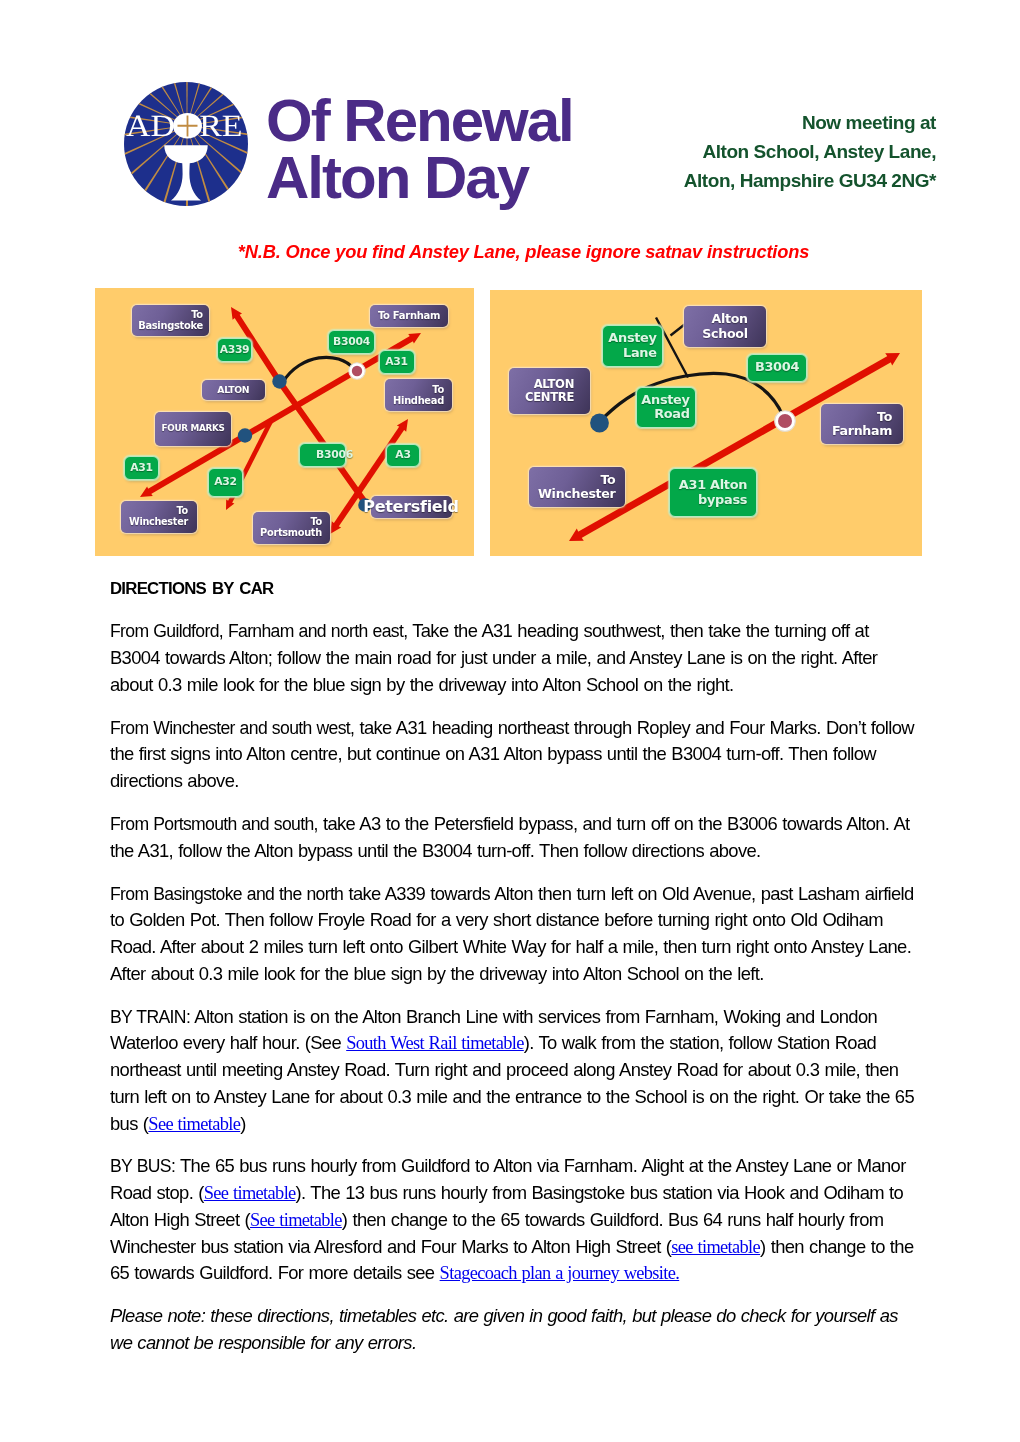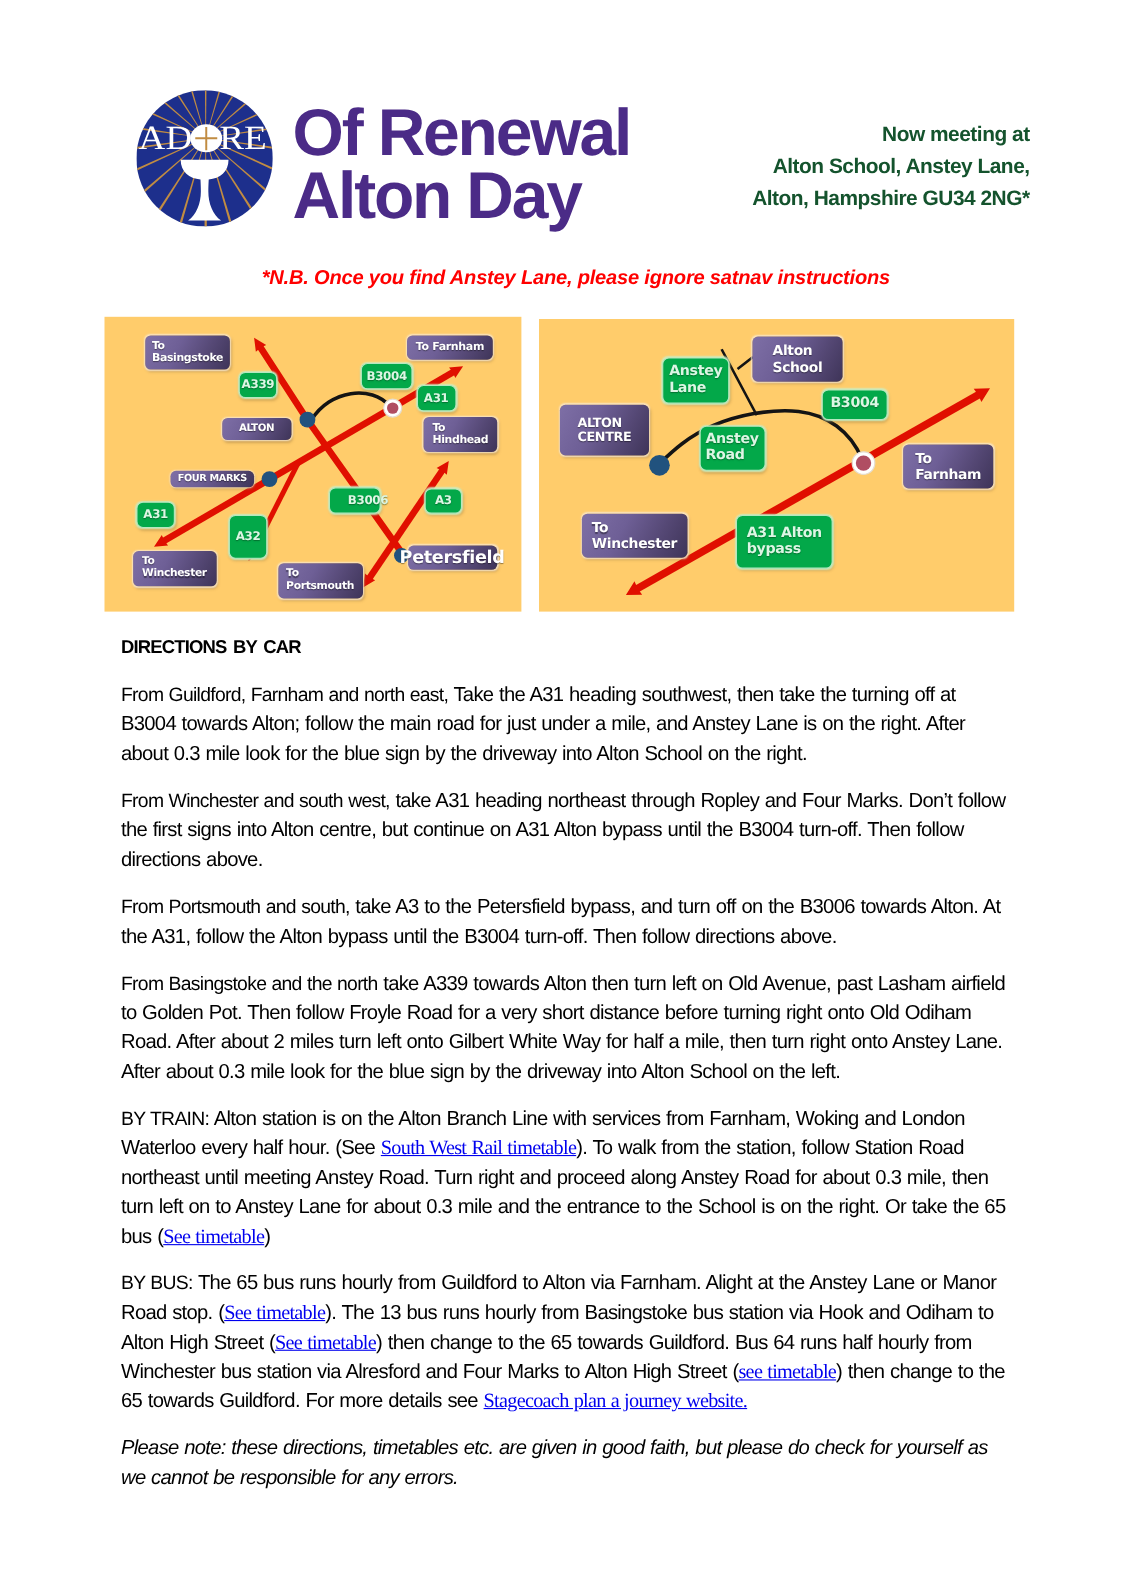--- a/index.html
+++ b/index.html
@@ -26,21 +26,21 @@
 
   
   .map{position:absolute;background:#ffcc6b;overflow:hidden;}
   #map1{left:95px;top:288px;width:379px;height:268px;}
   #map2{left:490px;top:290px;width:432px;height:266px;}
   .map svg{position:absolute;left:0;top:0;}
   .lbl{position:absolute;border-radius:5px;color:#fff;
        font-family:"DejaVu Sans",sans-serif;font-weight:bold;
        display:flex;align-items:center;justify-content:center;
        box-sizing:border-box;overflow:visible;}
-  .lbl-t{display:block;text-align:left;white-space:nowrap;line-height:1.12;
+  .lbl-t{display:block;text-align:right;white-space:nowrap;line-height:1.12;
        text-shadow:0 1px 1px rgba(0,0,0,.42);letter-spacing:-0.3px;}
   .lbl.p{background:linear-gradient(118deg,#7e6fa6 0%,#6e5f96 38%,#554875 70%,#3e3458 100%);
          box-shadow:0 0 1.5px 0.8px rgba(248,232,205,.9), 1px 2px 2.5px rgba(130,95,45,.38);}
   .lbl.g{background:#03a849;border:1.3px solid #b5e8c0;border-radius:6px;
          box-shadow:0 0 1.5px 0.5px rgba(205,240,195,.85), 1px 2px 2.5px rgba(130,95,45,.32);}
   .lbl.g .lbl-t{color:#dcf6e4;text-shadow:0 1px 1.1px rgba(0,55,20,.5);}
 
   
   .doc{position:absolute;left:110px;top:576px;width:806px;
        font-size:18.4px;line-height:26.75px;color:#000;letter-spacing:-0.65px;word-spacing:0.7px;}
@@ -131,30 +131,30 @@
       </svg>
       <div class="lbl p" style="left: 37px; top: 16.5px; width: 77px; height: 31px; font-size: 9.9px;">
         <span class="lbl-t">To<br>Basingstoke</span>
       </div>
       <div class="lbl g" style="left: 122px; top: 50px; width: 35px; height: 23.5px; font-size: 10.8px;">
         <span class="lbl-t">A339</span>
       </div>
       <div class="lbl p" style="left: 106.8px; top: 92px; width: 63px; height: 20px; font-size: 9.3px;">
         <span class="lbl-t">ALTON</span>
       </div>
-      <div class="lbl p" style="left: 60px; top: 140px; width: 76px; height: 15px; font-size: 8.8px;">
+      <div class="lbl p" style="left: 60px; top: 124px; width: 76px; height: 34px; font-size: 8.8px;">
         <span class="lbl-t">FOUR MARKS</span>
       </div>
       <div class="lbl g" style="left: 29px; top: 168px; width: 35px; height: 23.5px; font-size: 10.8px;">
         <span class="lbl-t">A31</span>
       </div>
       <div class="lbl p" style="left: 25.5px; top: 213px; width: 76px; height: 31.5px; font-size: 9.7px;">
         <span class="lbl-t">To<br>Winchester</span>
       </div>
-      <div class="lbl g" style="left: 113px; top: 180px; width: 35px; height: 40px; font-size: 10.8px;">
+      <div class="lbl g" style="left: 113px; top: 180px; width: 35px; height: 29px; font-size: 10.8px;">
         <span class="lbl-t">A32</span>
       </div>
       <div class="lbl p" style="left: 157.5px; top: 224px; width: 77px; height: 31.5px; font-size: 9.8px;">
         <span class="lbl-t">To<br>Portsmouth</span>
       </div>
       <div class="lbl g" style="left: 233px; top: 42px; width: 47px; height: 23.5px; font-size: 10.8px;">
         <span class="lbl-t">B3004</span>
       </div>
       <div class="lbl p" style="left: 275px; top: 17px; width: 78px; height: 22px; font-size: 10px;">
         <span class="lbl-t">To Farnham</span>

